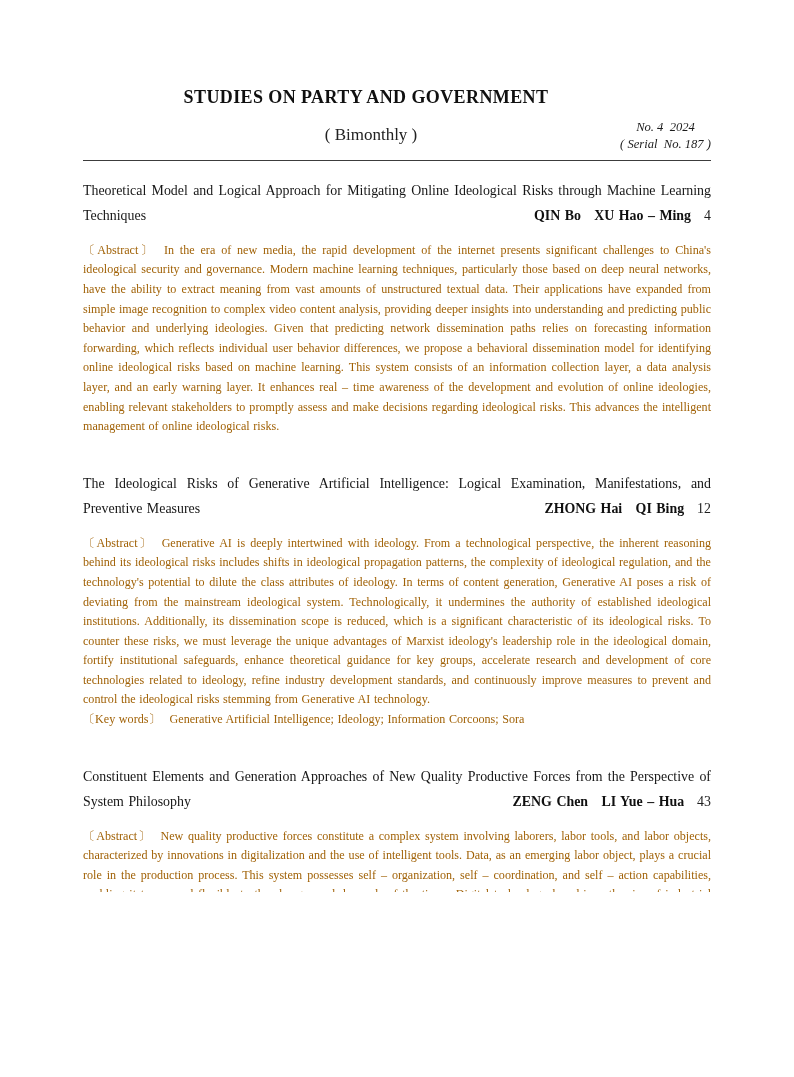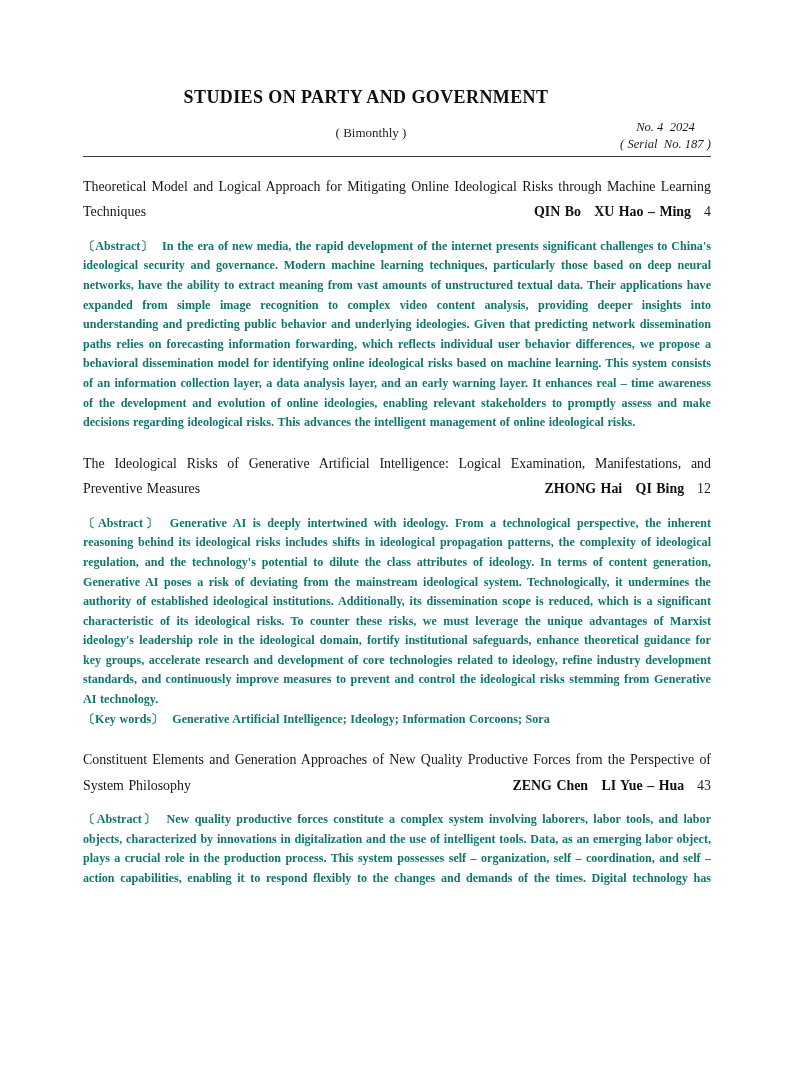--- a/index.html
+++ b/index.html
@@ -24,42 +24,42 @@
     text-align: center;
     margin-right: 62px;          
     color: #101010;
     line-height: 1.1;
     font-family: "Liberation Serif", "DejaVu Serif", serif;
   }
   .bimonthly {
     text-align: center;
     margin-right: 52px;
     margin-top: 17px;
-    font-size: 13px;
+    font-size: 17px;
     color: #222;
   }
   .issue-box {
     position: absolute;
     right: 0;
     top: 31px;
     text-align: center;
     font-size: 12.6px;
     line-height: 1.35;
     color: #1c1c1c;
     white-space: nowrap;
     font-style: italic;
   }
   .masthead-rule {
     border: none;
     border-bottom: 1.4px solid #3c3c3c;
     margin-top: 15px;
   }
   
   .article { margin-top: 17px; }
-  .article + .article { margin-top: 18px; }
+  .article + .article { margin-top: 34px; }
   .article-title {
     font-size: 13.9px;
     line-height: 25.5px;
     text-align: justify;
     color: #161616;
     word-spacing: 1px;
   }
   .article-title::after { content: ""; display: block; clear: both; }
   .title-authors {
     float: right;
@@ -71,22 +71,21 @@
     font-weight: 400;
     margin-left: 13px;
     color: #1e1e1e;
   }
   .abstract, .keywords {
     margin-top: 12px;
     font-size: 12.1px;
     line-height: 19.6px;
     text-align: justify;
     word-spacing: 0.6px;
-    color: #0f766e;
-    font-weight: bold;
+    color: #a16207;
   }
   .keywords { margin-top: 0; text-align: left; }
   .block-label {
     padding-right: 9px;
     font-family: "Liberation Serif", "DejaVu Serif", "DejaVu Sans", serif;
   }
   
   .folio {
     margin-top: 11px;
     padding-left: 13px;

